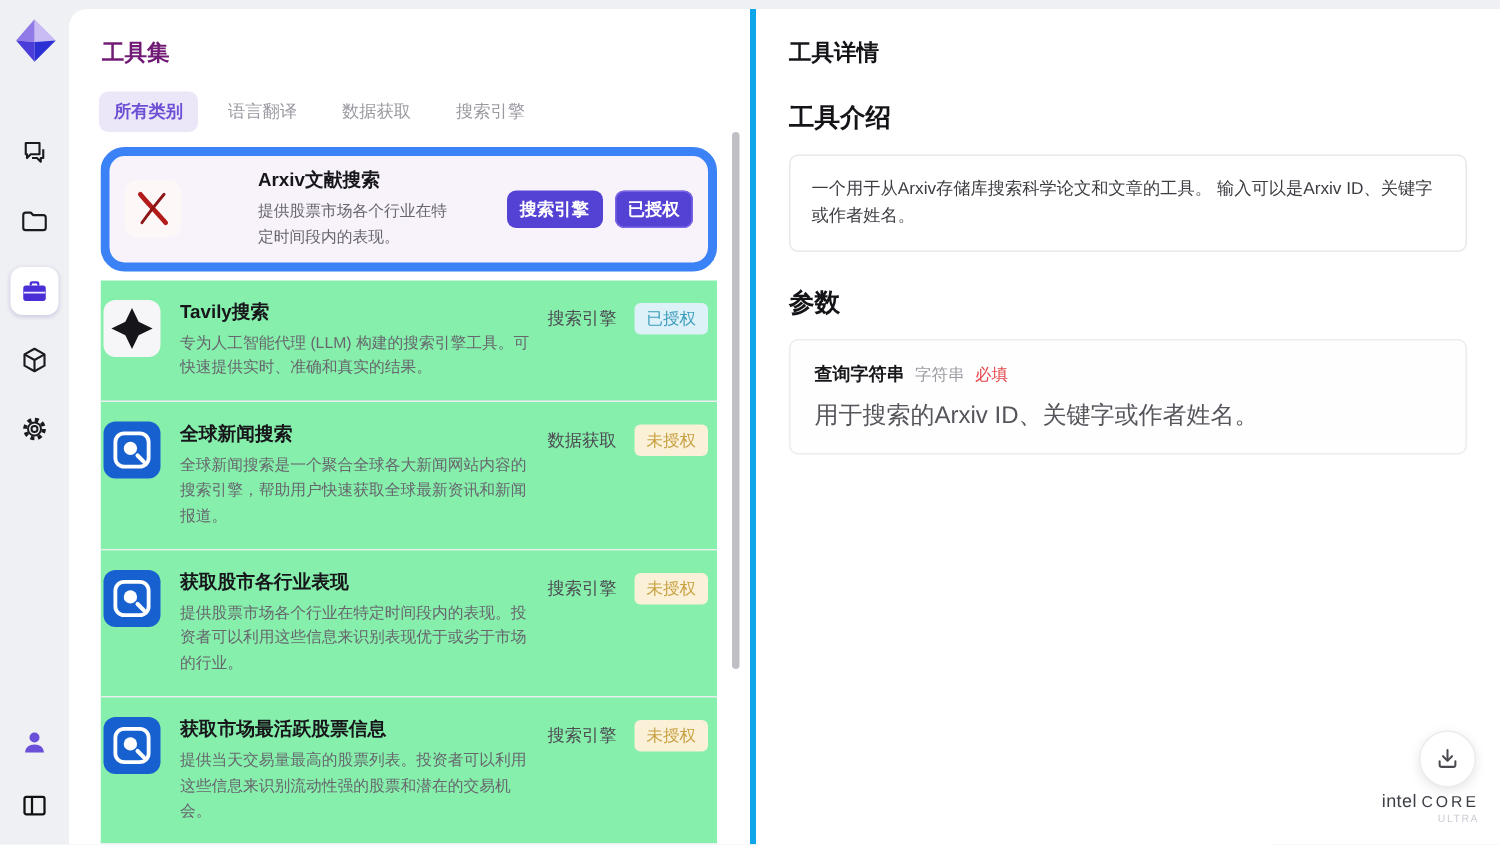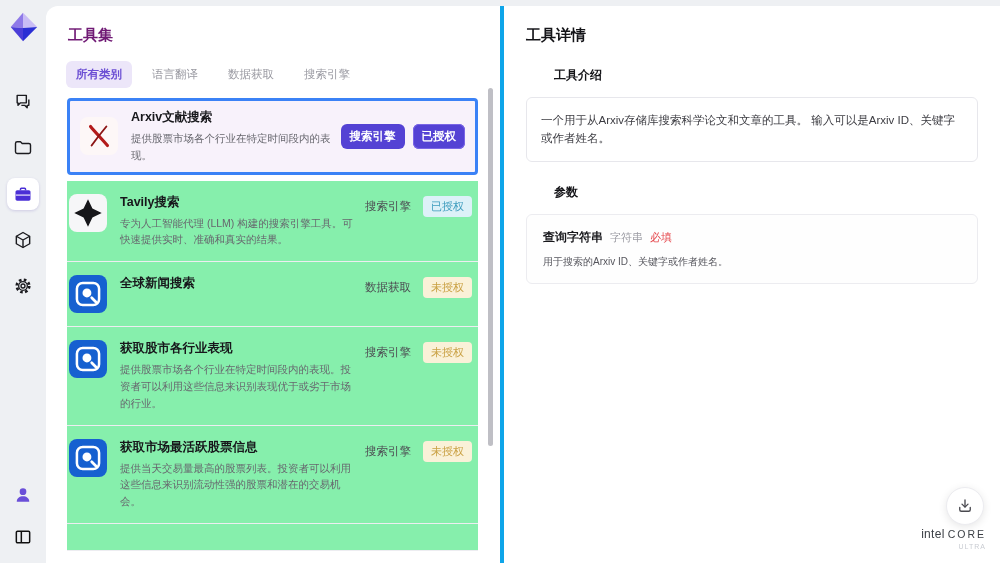--- a/index.html
+++ b/index.html
@@ -29,22 +29,22 @@
   .list-head { padding:20px 22px 0 22px; }
   .panel-title { font-size:15px; font-weight:bold; color:#701a75; }
   .tabs { display:flex; gap:10px; margin:16px 20px 0 20px; }
   .tab { border:none; background:transparent; color:#9a9aa2; font-size:11.5px; padding:6px 10px;
          border-radius:6px; cursor:pointer; font-family:inherit; white-space:nowrap; }
   .tab.active { background:#ece6f9; color:#6c4fd4; font-weight:bold; }
   .tool-list { margin:10px 22px 0 21px; overflow:hidden; flex:1; }
 
   .tool-row { display:flex; align-items:flex-start; padding:13px 6px 13px 2px;
               border-bottom:1px solid #ededf1; cursor:pointer; background:#86efac; }
-  .tool-row.selected { align-items:center; border:3px solid #3b82f6; background:#f8f2fb;
-                       border-radius:4px; padding:8px 10px; margin-bottom:6px; }
+  .tool-row.selected { align-items:center; border:6px solid #3b82f6; background:#f8f2fb;
+                       border-radius:16px; padding:8px 10px; margin-bottom:6px;gap:38px; }
   .tool-icon { width:38px; height:38px; border-radius:8px; flex:0 0 38px; margin-right:13px;
                display:flex; align-items:center; justify-content:center; overflow:hidden; }
   .tool-icon svg { display:none; }
   .tool-icon.icon-arxiv { background:#fdf7f7; }
   .tool-icon.icon-arxiv .s-arxiv { display:block; }
   .tool-icon.icon-tavily { background:#f6f6f8; }
   .tool-icon.icon-tavily .s-tavily { display:block; }
   .tool-icon.icon-news { background:#1660d0; }
   .tool-icon.icon-news .s-news { display:block; }
 
@@ -62,29 +62,29 @@
                             border-radius:6px; font-weight:bold; }
   .tool-row.selected .status { background:#5442d4; color:#fff; font-size:11.5px; padding:5px 9px;
                                border-radius:6px; font-weight:bold; box-shadow:inset 0 0 0 1px #7a66e6; }
 
   .scrollbar { position:absolute; right:7px; top:82px; width:5px; height:358px;
                background:#bfbfc5; border-radius:3px; }
 
   
   .detail-panel { flex:1; border-left:4px solid #0ea5e9; padding:20px 22px 0 22px; }
   .detail-title { font-size:15px; font-weight:bold; color:#141418; }
-  .section-h { font-size:12px; font-weight:bold; color:#141418; margin-top:22px;margin-left:28px; }
+  .section-h { font-size:17px; font-weight:bold; color:#141418; margin-top:22px; }
   .intro-box { margin-top:13px; border:1px solid #e7e7ec; border-radius:6px; padding:13px 14px;
                font-size:11.5px; color:#3c3c42; line-height:1.6; background:#fff; }
   .param-box { margin-top:13px; border:1px solid #ececf0; border-radius:6px; padding:14px 16px; background:#fefefe; }
   .param-head { display:flex; align-items:baseline; gap:7px; }
   .param-name { font-size:12px; font-weight:bold; color:#17171b; }
   .param-type { font-size:11px; color:#9a9aa2; }
   .param-required { font-size:11px; color:#e5484d; }
-  .param-desc { margin-top:9px; font-size:10px; color:#55555c; }
+  .param-desc { margin-top:9px; font-size:16px; color:#55555c; }
 
   
   .download-fab { position:absolute; right:16px; bottom:38px; width:38px; height:38px; border-radius:50%;
                   background:#fff; border:1px solid #ececf0; box-shadow:0 2px 8px rgba(0,0,0,.10);
                   display:flex; align-items:center; justify-content:center; cursor:pointer; z-index:9; }
   .brand { position:absolute; right:14px; bottom:12px; z-index:9; text-align:right;
            color:#3c4046; line-height:1.1; }
   .brand .row1 { font-size:12px; letter-spacing:.3px; }
   .brand .row1 .core { font-size:10.5px; letter-spacing:2px; margin-left:3px; }
   .brand .sub { font-size:7px; color:#c9ccd2; letter-spacing:1px; margin-top:2px; }
@@ -211,20 +211,21 @@
 
             <svg class="s-news" viewBox="0 0 36 36" width="38" height="38" fill="none">
               <rect x="7.5" y="7.5" width="21" height="21" rx="5.5" stroke="#ffffff" stroke-width="2.4"></rect>
               <circle cx="17" cy="17" r="4.2" fill="#ffffff"></circle>
               <line x1="21.5" y1="21.5" x2="25.5" y2="25.5" stroke="#ffffff" stroke-width="2.6" stroke-linecap="round"></line>
             </svg>
 
           </div>
           <div class="tool-main">
             <div class="tool-name">全球新闻搜索</div>
+            <div class="tool-desc">全球新闻搜索是一个聚合全球各大新闻网站内容的搜索引擎，帮助用户快速获取全球最新资讯和新闻报道。</div>
           </div>
           <div class="tool-meta">
             <span class="cat">数据获取</span>
             <span class="status unauthorized">未授权</span>
           </div>
         </div>
 
         <div class="tool-row">
           <div class="tool-icon icon-news">
 

